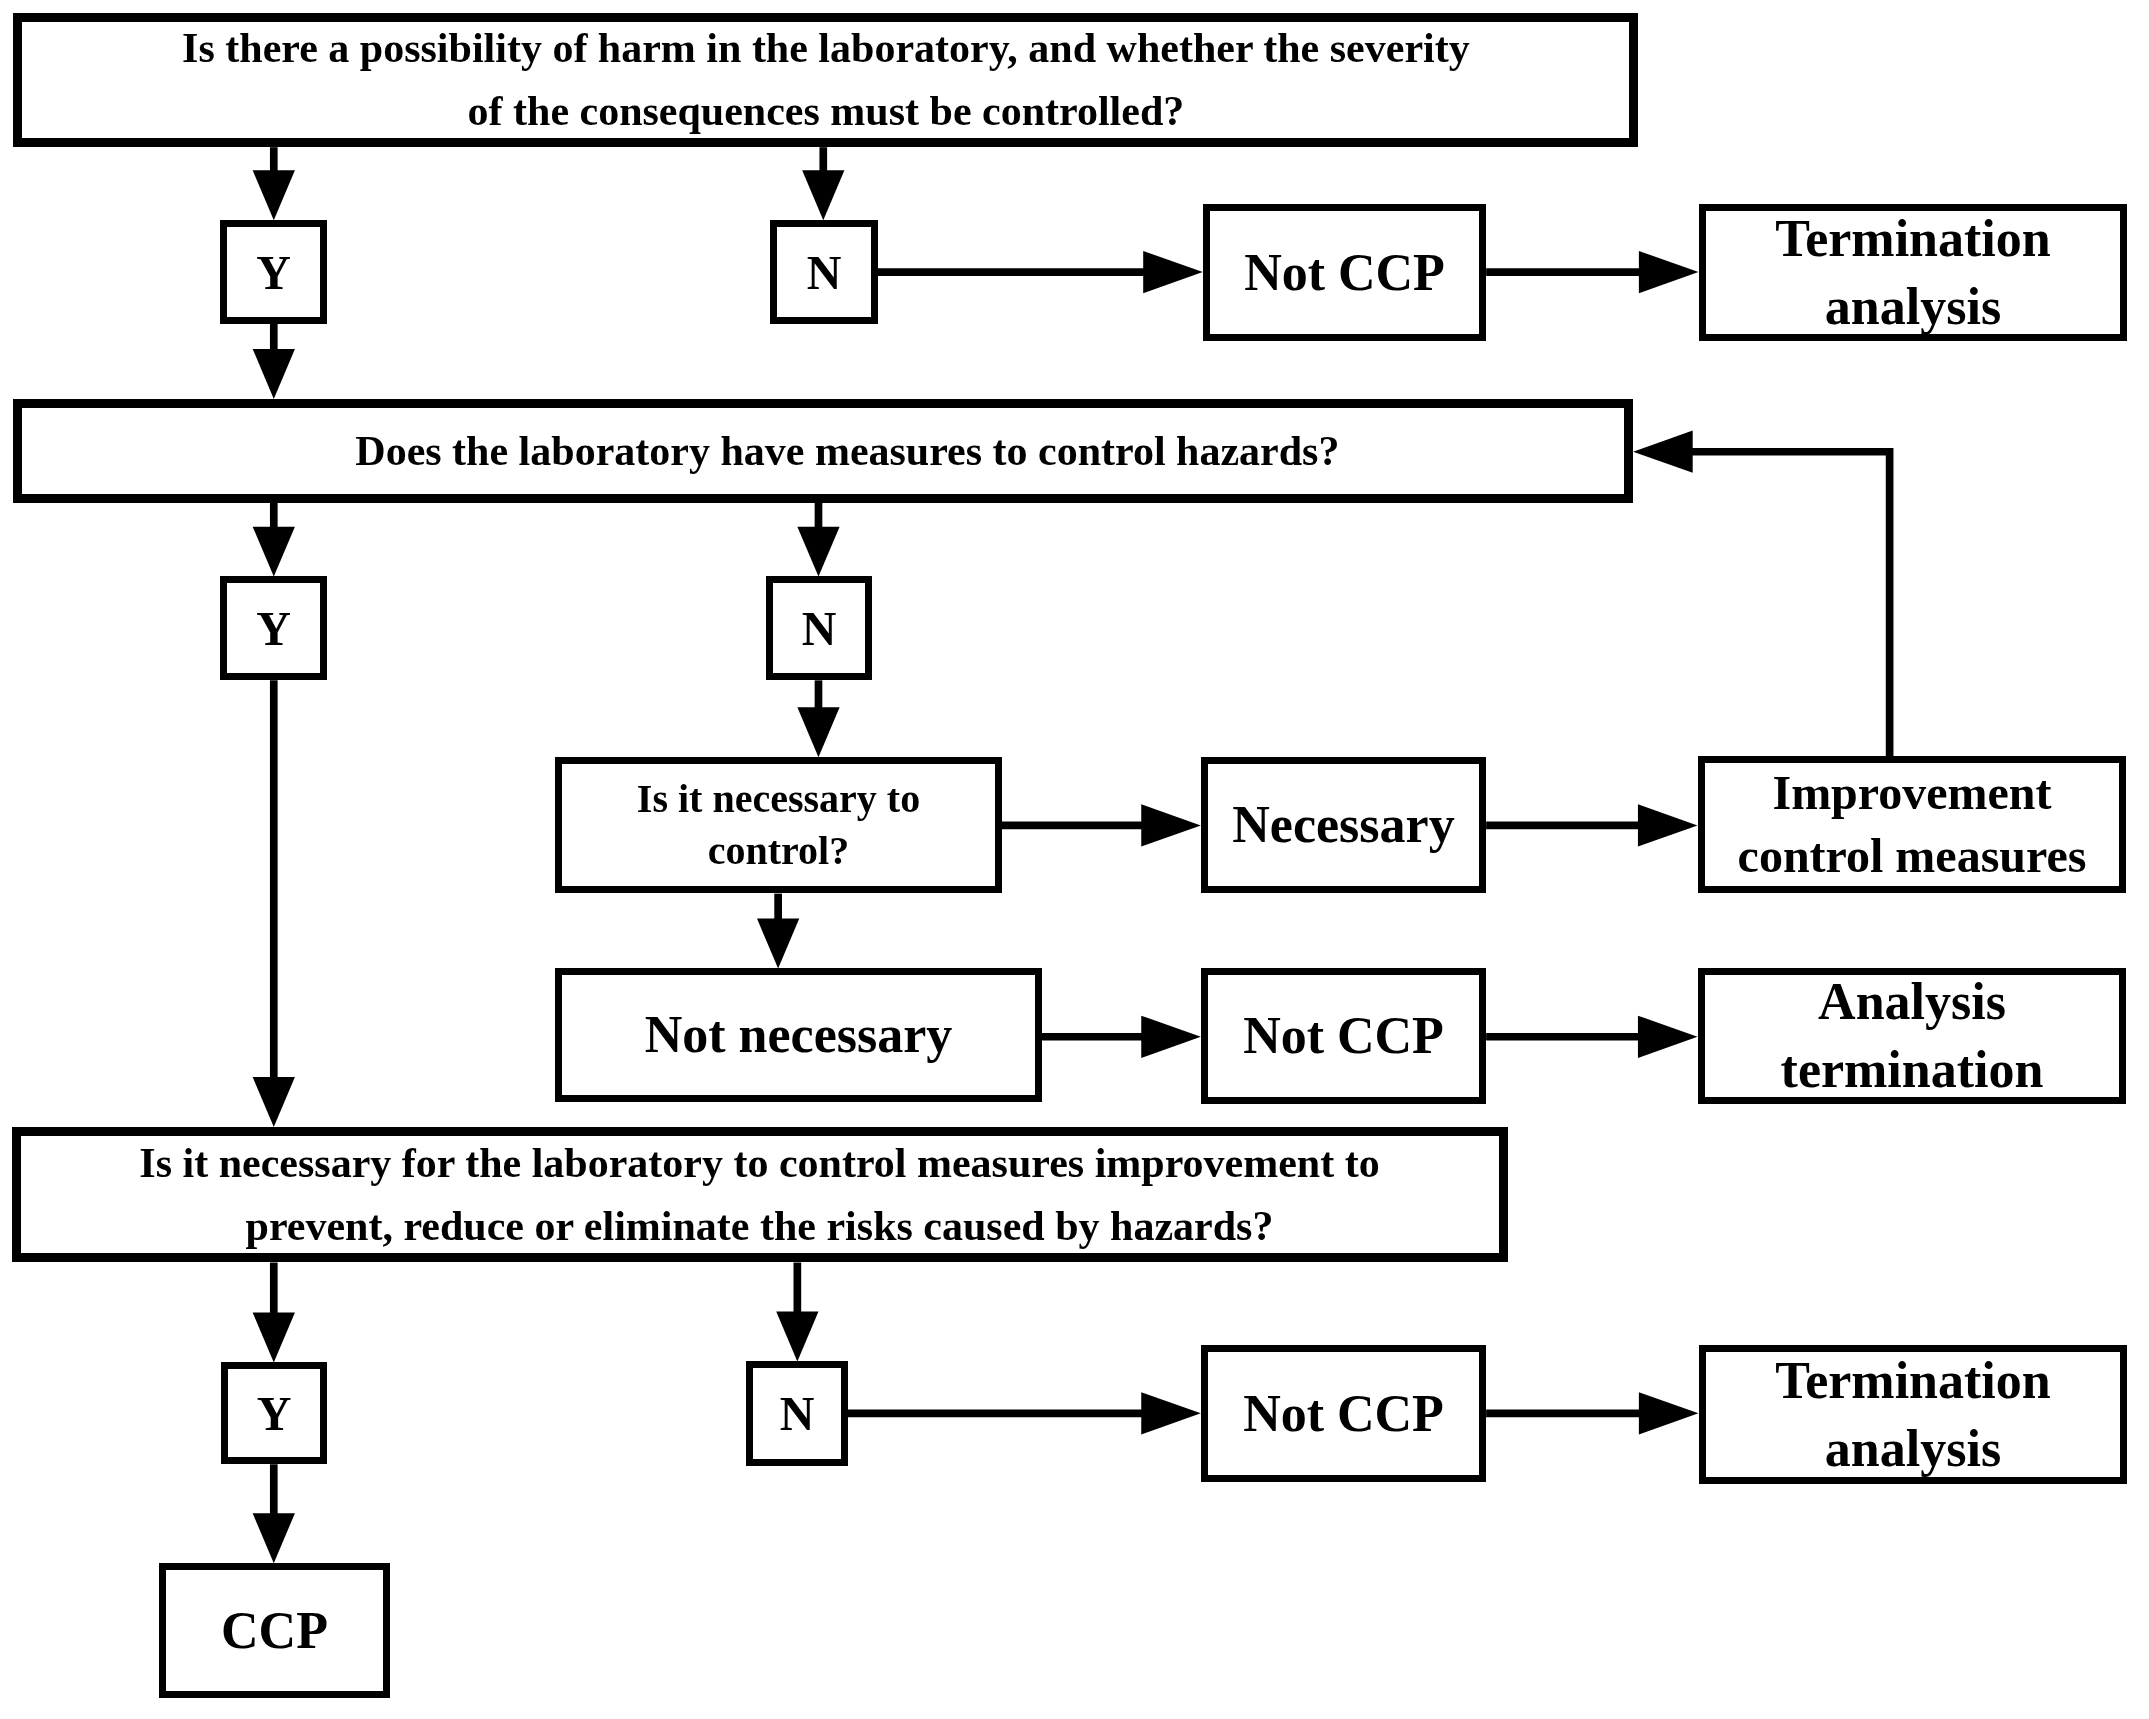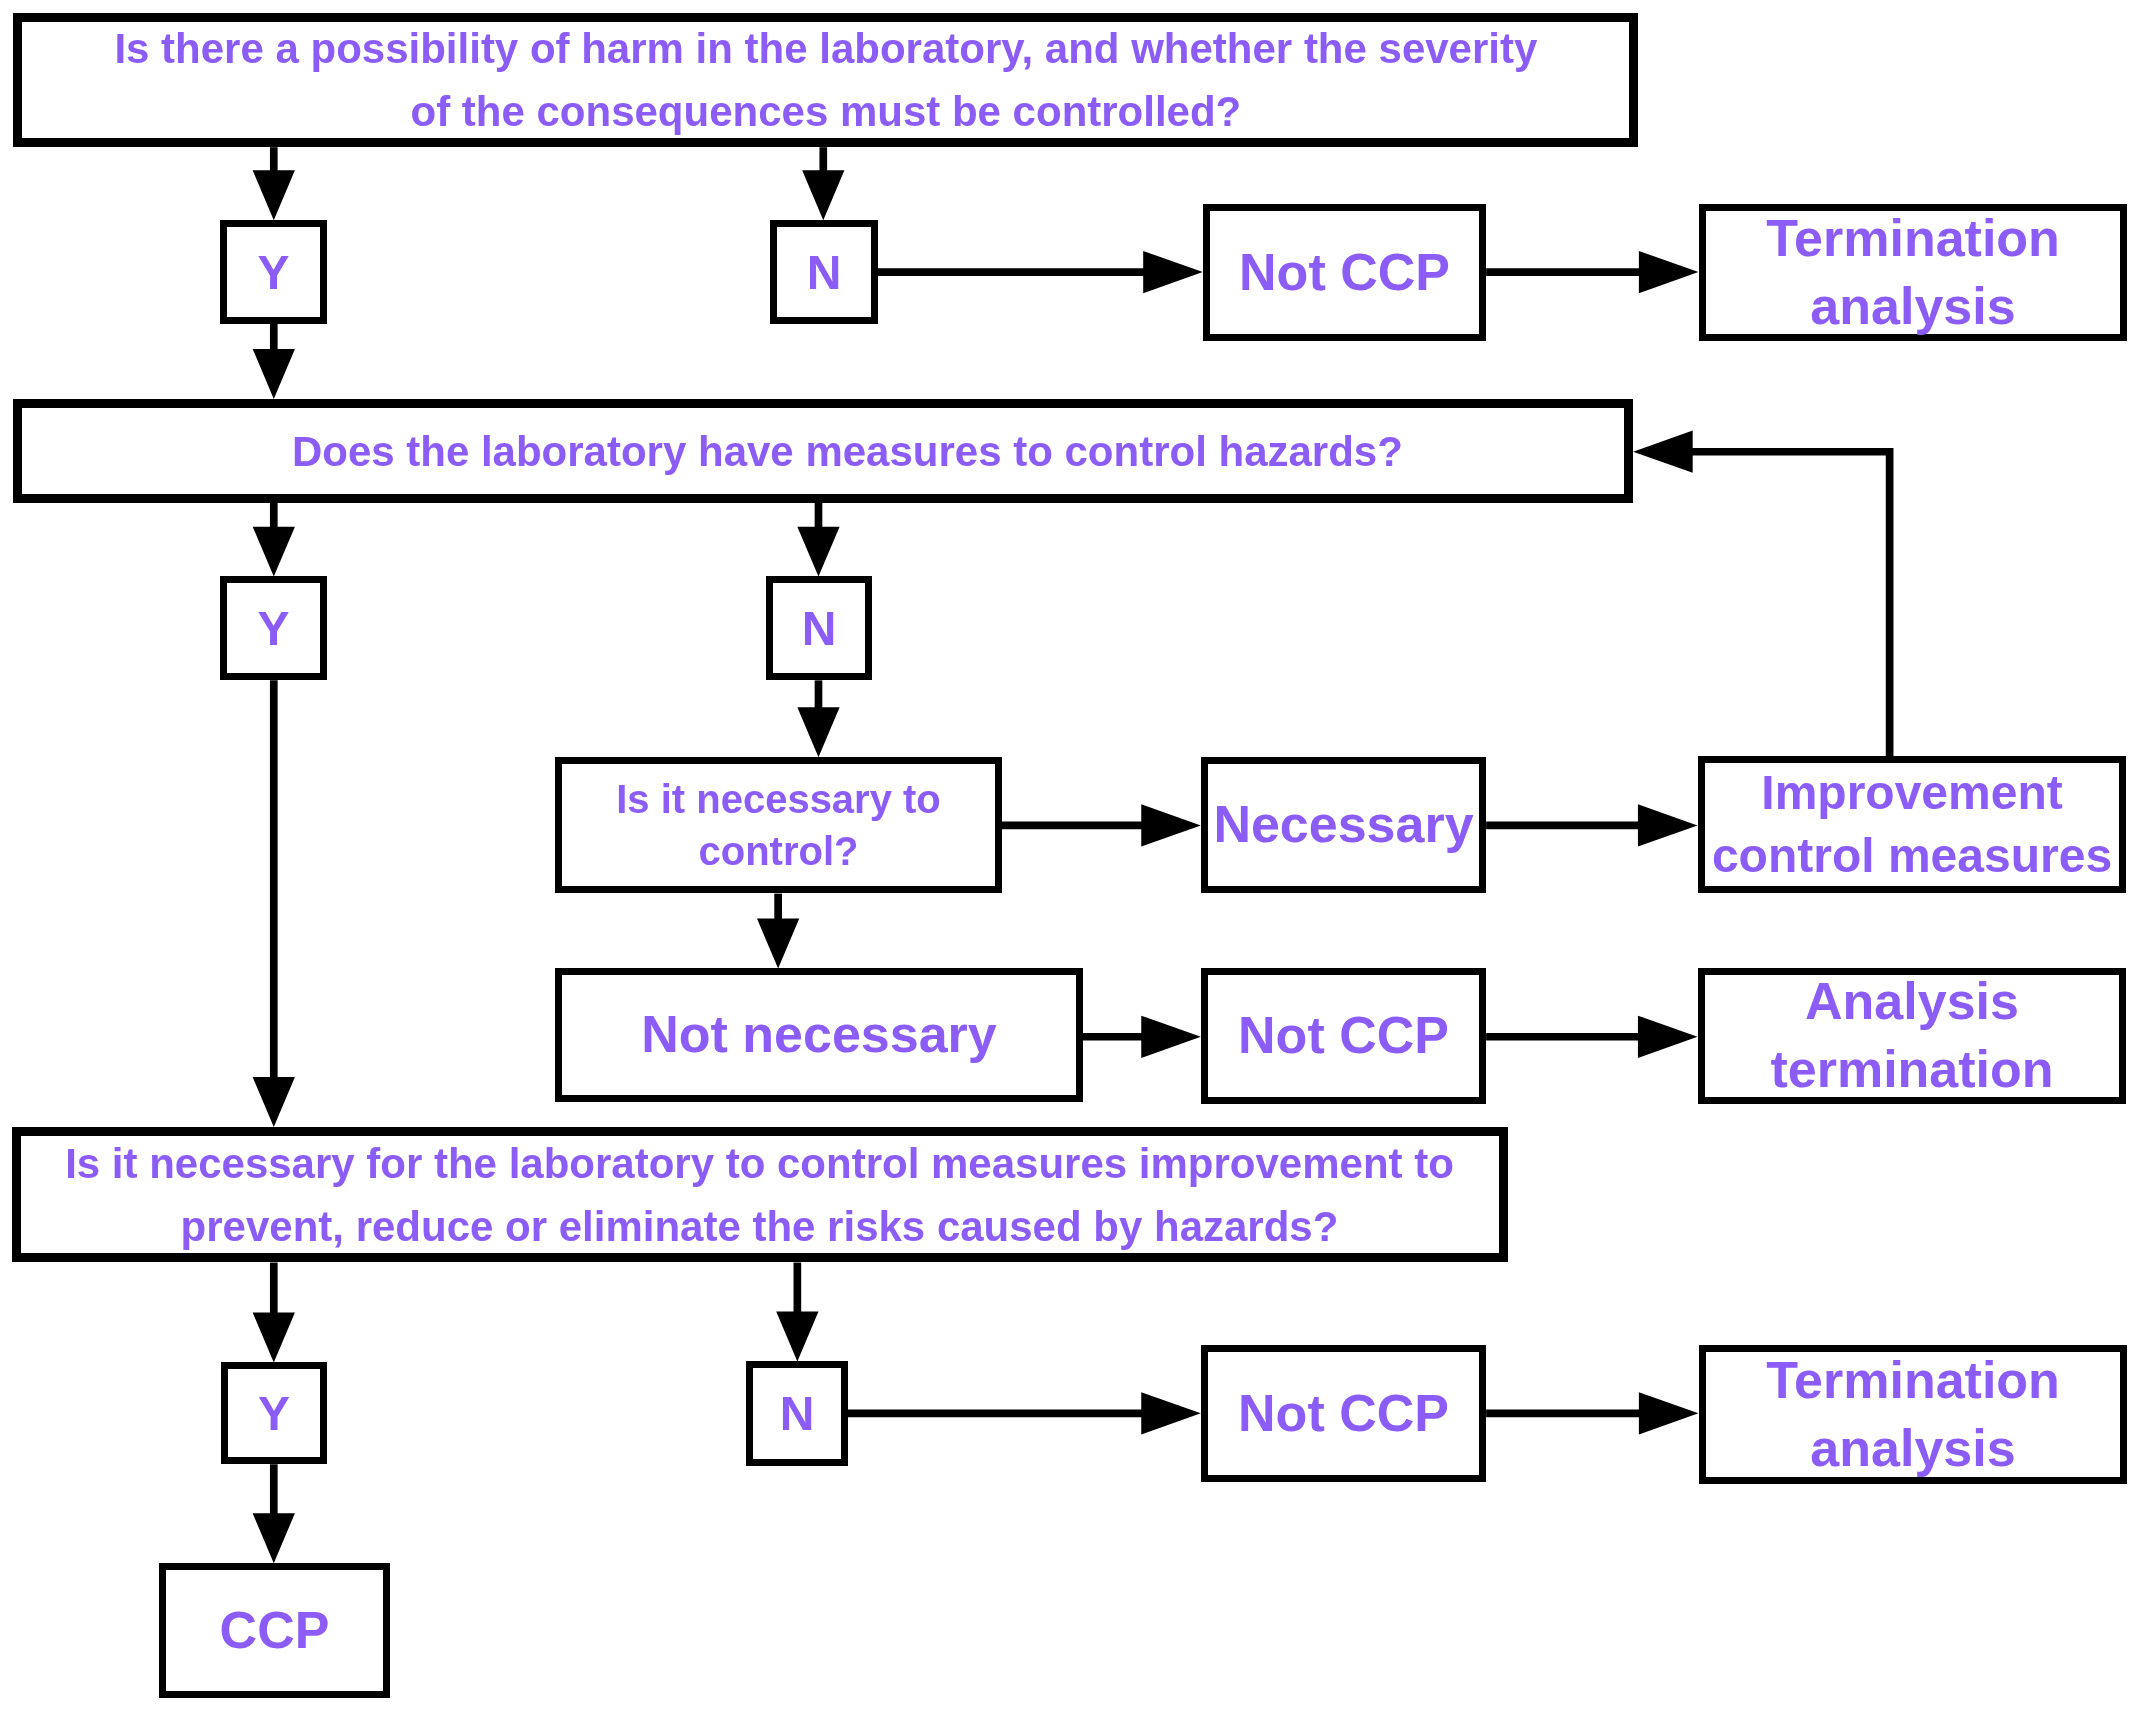--- a/index.html
+++ b/index.html
@@ -5,22 +5,22 @@
   html, body {
     margin: 0;
     padding: 0;
     background: #ffffff;
   }
   .stage {
     position: relative;
     width: 2149px;
     height: 1720px;
     background: #ffffff;
-    font-family: Liberation Sans, sans-serif;
-    color: #8b5cf6;
+    font-family: Liberation Serif, serif;
+    color: #000000;
   }
   .box {
     position: absolute;
     box-sizing: border-box;
     background: #ffffff;
     border: 7.7px solid #000000;
     display: flex;
     align-items: center;
     justify-content: center;
     text-align: center;
@@ -154,21 +154,21 @@
   <div class="box yn" style="left:766px; top:576px; width:106px; height:104px;">N</div>
 
   <div class="box small" style="left:555px; top:757px; width:447px; height:136px; font-size:40px;">Is it necessary to
 control?</div>
 
   <div class="box small" style="left:1698px; top:756px; width:428px; height:137px; font-size:48px;">Improvement
 control measures</div>
 
   <div class="box small" style="left:1201px; top:757px; width:285px; height:136px;">Necessary</div>
 
-  <div class="box small" style="left:555px; top:968px; width:528px; height:134px;">Not necessary</div>
+  <div class="box small" style="left:555px; top:968px; width:487px; height:134px;">Not necessary</div>
 
   <div class="box small" style="left:1201px; top:968px; width:285px; height:136px;">Not CCP</div>
 
   <div class="box small" style="left:1698px; top:968px; width:428px; height:136px;">Analysis
 termination</div>
 
   <div class="box q" style="left:11.5px; top:1127px; width:1496px; height:135px;">Is it necessary for the laboratory to control measures improvement to
 prevent, reduce or eliminate the risks caused by hazards?</div>
 
   <div class="box yn" style="left:221px; top:1362px; width:106px; height:102px;">Y</div>

